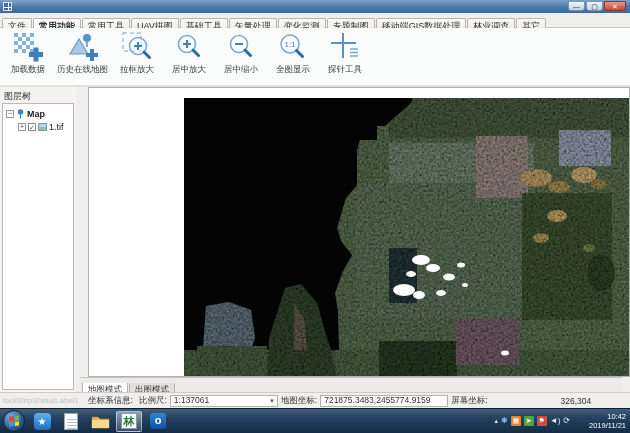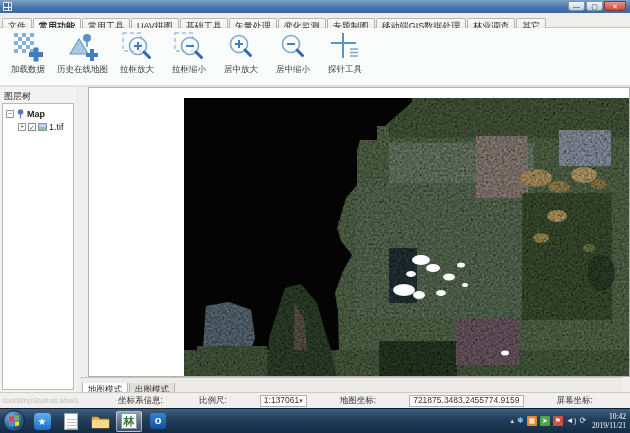--- a/index.html
+++ b/index.html
@@ -50,21 +50,21 @@
   .map-wrap{position:absolute;left:88px;top:87px;width:542px;height:290px;background:#fff;
     border:1px solid #b3b1ae;box-sizing:border-box;overflow:hidden;}
   .map-wrap svg{position:absolute;left:0;top:0;}
   .maptab-row{position:absolute;left:80px;top:377px;width:542px;height:15px;background:#ecebe9;
     border-top:1px solid #c9c6c2;box-sizing:border-box;padding-left:2px;}
   .maptab{display:inline-block;font-size:8.5px;line-height:12px;height:13px;padding:0 5px;margin-right:1px;
     color:#333;background:#e2e0dd;border:1px solid #b8b5b0;border-top:none;box-sizing:border-box;}
   .maptab.active{background:#fff;}
   
   .statusbar{position:absolute;left:0;top:392px;width:630px;height:16px;background:#f0efed;
-    border-top:1px solid #cfccc8;box-sizing:border-box;display:flex;align-items:center;font-size:8.5px;color:#333;gap:30px;}
+    border-top:1px solid #cfccc8;box-sizing:border-box;display:flex;align-items:center;font-size:8.5px;color:#333;}
   .sb-faint{color:#c3c1bd;margin:0 6px 0 3px;font-size:8px;}
   .sb-label{margin:0 3px;white-space:nowrap;}
   .sb-box{background:#fff;border:1px solid #b3b1ae;height:12px;line-height:11px;box-sizing:border-box;
     padding:0 3px;display:flex;align-items:center;white-space:nowrap;}
   .sb-box .arrow{margin-left:14px;font-size:7px;color:#555;}
   
   .taskbar{position:absolute;left:0;top:408px;width:630px;height:25px;
     background:linear-gradient(#42607e,#22405e 40%,#132c44);border-top:1px solid #0c1e30;
     box-sizing:border-box;display:flex;align-items:center;}
   .orb{width:22px;height:22px;border-radius:50%;margin:0 4px 0 3px;position:relative;
@@ -73,21 +73,21 @@
   .orb .flag{position:absolute;left:5px;top:5px;width:10px;height:10px;display:grid;
     grid-template-columns:1fr 1fr;grid-template-rows:1fr 1fr;gap:1px;transform:skewY(-6deg);}
   .orb .flag i{display:block;}
   .taskapps{display:flex;align-items:center;gap:3px;}
   .tapp{width:26px;height:21px;display:flex;align-items:center;justify-content:center;border-radius:2px;}
   .tapp.active{background:linear-gradient(rgba(255,255,255,.45),rgba(255,255,255,.15));
     border:1px solid rgba(255,255,255,.5);box-sizing:border-box;}
   .tray{margin-left:auto;display:flex;align-items:center;gap:3px;padding-right:4px;}
   .tray-glyph{font-size:8px;line-height:10px;display:inline-block;text-align:center;}
   .tray-box{width:10px;height:10px;font-size:7px;line-height:10px;text-align:center;border-radius:1px;}
-  .clock{color:#fff;font-size:7.5px;line-height:9px;text-align:right;margin-left:3px;font-family:Liberation Serif, serif;}
+  .clock{color:#fff;font-size:7.5px;line-height:9px;text-align:right;margin-left:16px;}
   .hidden-arrow{color:#ddd;font-size:7px;}
 </style>
 </head>
 <body>
 
 <div class="titlebar">
   <div class="app-ico"></div>
   <div class="winbtns">
     <div class="wbtn">—</div>
     <div class="wbtn">▢</div>
@@ -140,48 +140,47 @@
           <line x1="23" y1="21" x2="28.5" y2="26.5" stroke="#2f6aa8" stroke-width="3" stroke-linecap="round"></line>
           <line x1="13" y1="15" x2="21" y2="15" stroke="#3f7fbf" stroke-width="2"></line>
           <line x1="17" y1="11" x2="17" y2="19" stroke="#3f7fbf" stroke-width="2"></line>
         </svg>
       </span>
       <span class="tlabel">拉框放大</span>
     </div>
     <div class="tbtn">
       <span class="ticon">
         <svg viewBox="0 0 32 32">
-          <rect x="2" y="2" width="18" height="18" fill="none" stroke="#9fc0dd" stroke-width="1.4" stroke-dasharray="4 3"></rect>
-          <circle cx="17" cy="15" r="8.5" fill="rgba(255,255,255,.5)" stroke="#7aa9d8" stroke-width="1.6"></circle>
-          <line x1="23" y1="21" x2="28.5" y2="26.5" stroke="#2f6aa8" stroke-width="3" stroke-linecap="round"></line>
-          <line x1="13" y1="15" x2="21" y2="15" stroke="#3f7fbf" stroke-width="2"></line>
-        </svg>
-      </span>
-      <span class="tlabel">拉框缩小</span>
-    </div>
-    <div class="tbtn">
-      <span class="ticon">
-        <svg viewBox="0 0 32 32">
           <circle cx="14" cy="13" r="8.5" fill="rgba(255,255,255,.5)" stroke="#7aa9d8" stroke-width="1.6"></circle>
           <line x1="20" y1="19" x2="25.5" y2="24.5" stroke="#2f6aa8" stroke-width="3" stroke-linecap="round"></line>
           <line x1="10" y1="13" x2="18" y2="13" stroke="#3f7fbf" stroke-width="2"></line>
           <line x1="14" y1="9" x2="14" y2="17" stroke="#3f7fbf" stroke-width="2"></line>
         </svg>
       </span>
       <span class="tlabel">居中放大</span>
     </div>
     <div class="tbtn">
       <span class="ticon">
         <svg viewBox="0 0 32 32">
           <circle cx="14" cy="13" r="8.5" fill="rgba(255,255,255,.5)" stroke="#7aa9d8" stroke-width="1.6"></circle>
           <line x1="20" y1="19" x2="25.5" y2="24.5" stroke="#2f6aa8" stroke-width="3" stroke-linecap="round"></line>
           <line x1="10" y1="13" x2="18" y2="13" stroke="#3f7fbf" stroke-width="2"></line>
         </svg>
       </span>
       <span class="tlabel">居中缩小</span>
+    </div>
+    <div class="tbtn">
+      <span class="ticon">
+        <svg viewBox="0 0 32 32">
+          <circle cx="13" cy="13" r="9" fill="rgba(255,255,255,.5)" stroke="#7aa9d8" stroke-width="1.6"></circle>
+          <text x="13" y="16" text-anchor="middle" font-size="8" fill="#3f7fbf" font-family="Liberation Sans,sans-serif">1:1</text>
+          <line x1="19.5" y1="19.5" x2="25.5" y2="25.5" stroke="#2f6aa8" stroke-width="3" stroke-linecap="round"></line>
+        </svg>
+      </span>
+      <span class="tlabel">全图显示</span>
     </div>
     <div class="tbtn">
       <span class="ticon">
         <svg viewBox="0 0 32 32">
           <line x1="14" y1="2" x2="14" y2="27" stroke="#5b92c6" stroke-width="2"></line>
           <line x1="2" y1="12" x2="27" y2="12" stroke="#5b92c6" stroke-width="2"></line>
           <g stroke="#7aa9d8" stroke-width="1.5">
             <line x1="21" y1="18" x2="29" y2="18"></line>
             <line x1="21" y1="21.5" x2="29" y2="21.5"></line>
             <line x1="21" y1="25" x2="29" y2="25"></line>

